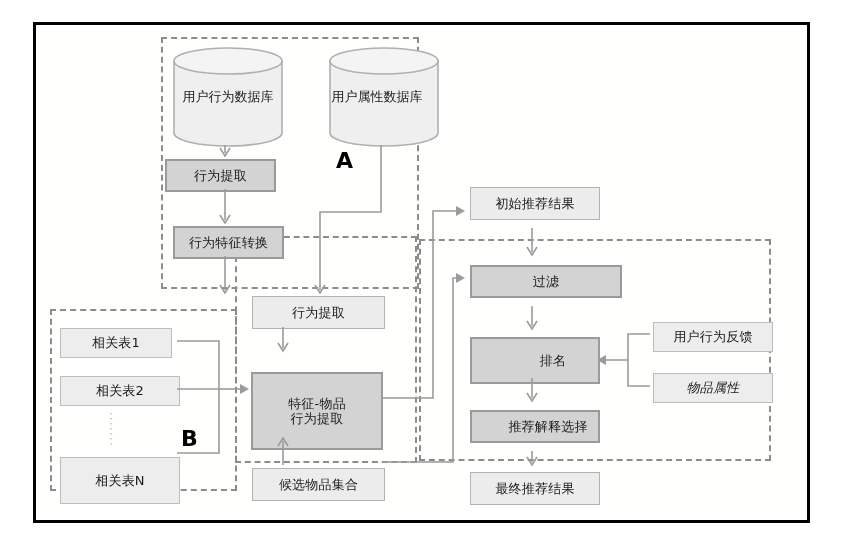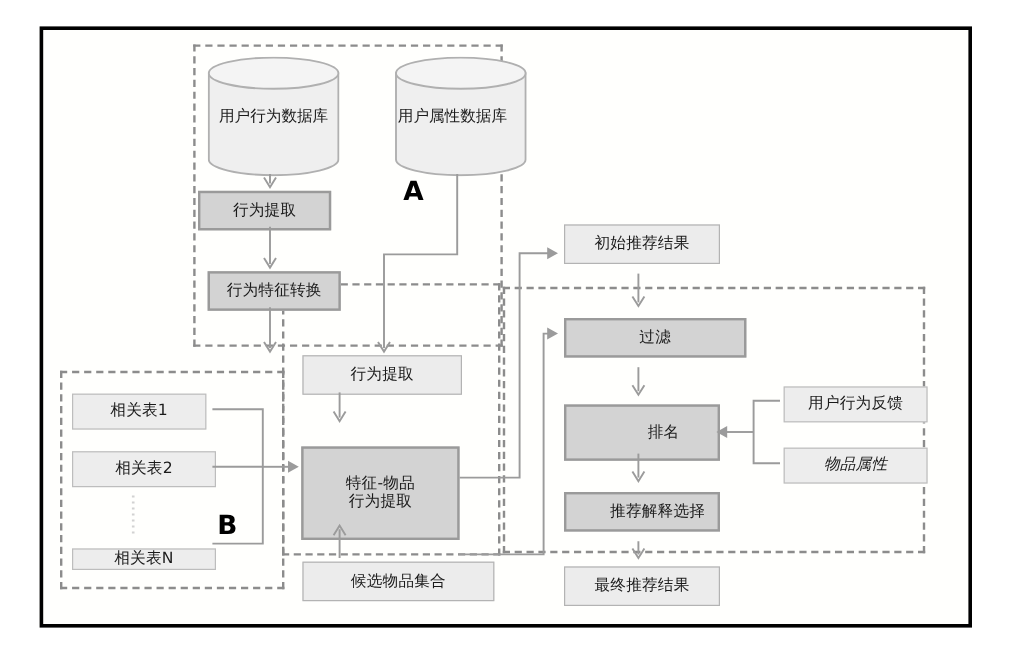--- a/index.html
+++ b/index.html
@@ -68,30 +68,30 @@
     <div class="node data" style="left:216px;top:271px;width:133px;height:33px;">
       <span>行为提取</span>
     </div>
 
     <div class="node data2" style="left:24px;top:303px;width:112px;height:30px;">
       <span>相关表1</span>
     </div>
     <div class="node data2" style="left:24px;top:351px;width:120px;height:30px;">
       <span>相关表2</span>
     </div>
-    <div class="node data2" style="left:24px;top:432px;width:120px;height:18px;text-align:center;">
+    <div class="node data2" style="left:24px;top:432px;width:120px;height:47px;text-align:center;">
       <span>相关表N</span>
     </div>
 
     <div class="node proc two-line" style="left:215px;top:331px;width:132px;height:78px;margin-top:16px;">
       <span>特征-物品</span>
       <span>行为提取</span>
     </div>
 
-    <div class="node data" style="left:216px;top:443px;width:160px;height:33px;">
+    <div class="node data" style="left:216px;top:443px;width:133px;height:33px;">
       <span>候选物品集合</span>
     </div>
 
     <div class="node data" style="left:434px;top:162px;width:130px;height:33px;">
       <span>初始推荐结果</span>
     </div>
 
     <div class="node proc" style="left:434px;top:240px;width:152px;height:33px;">
       <span>过滤</span>
     </div>

